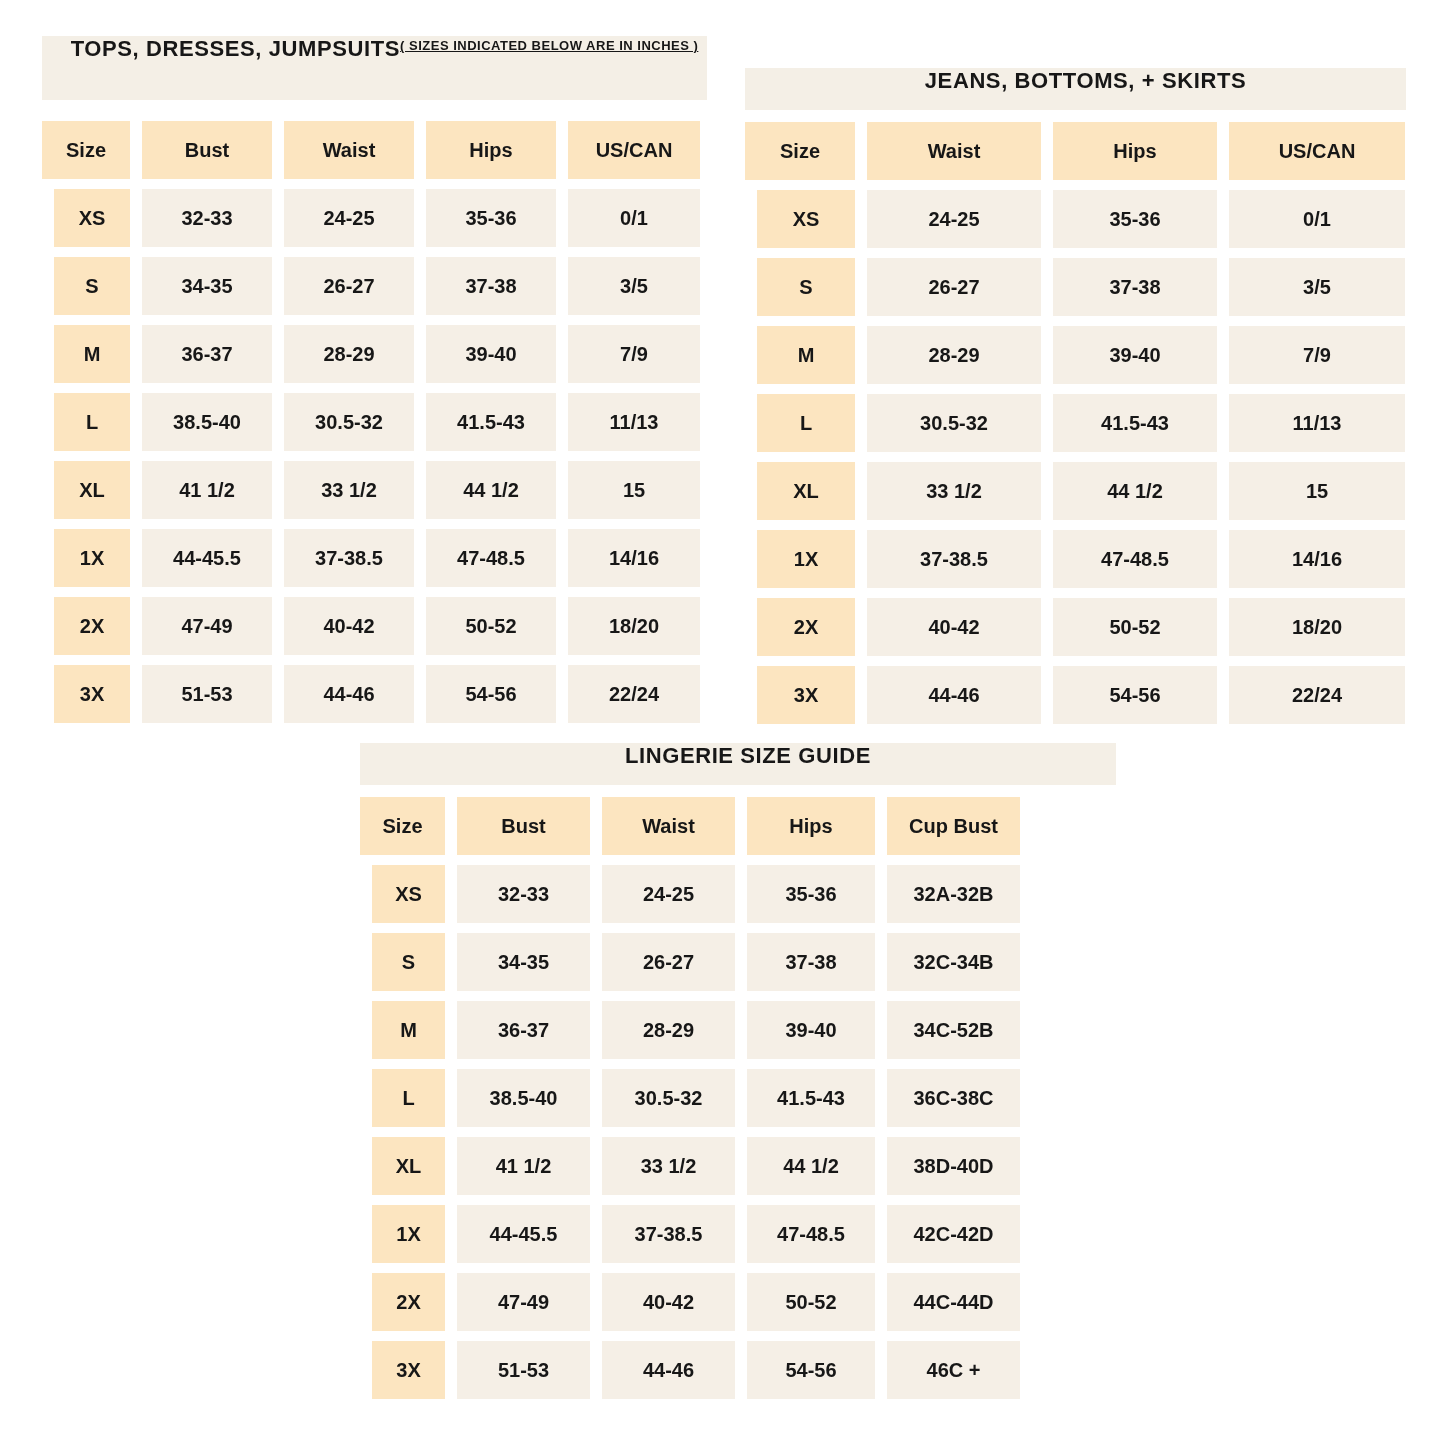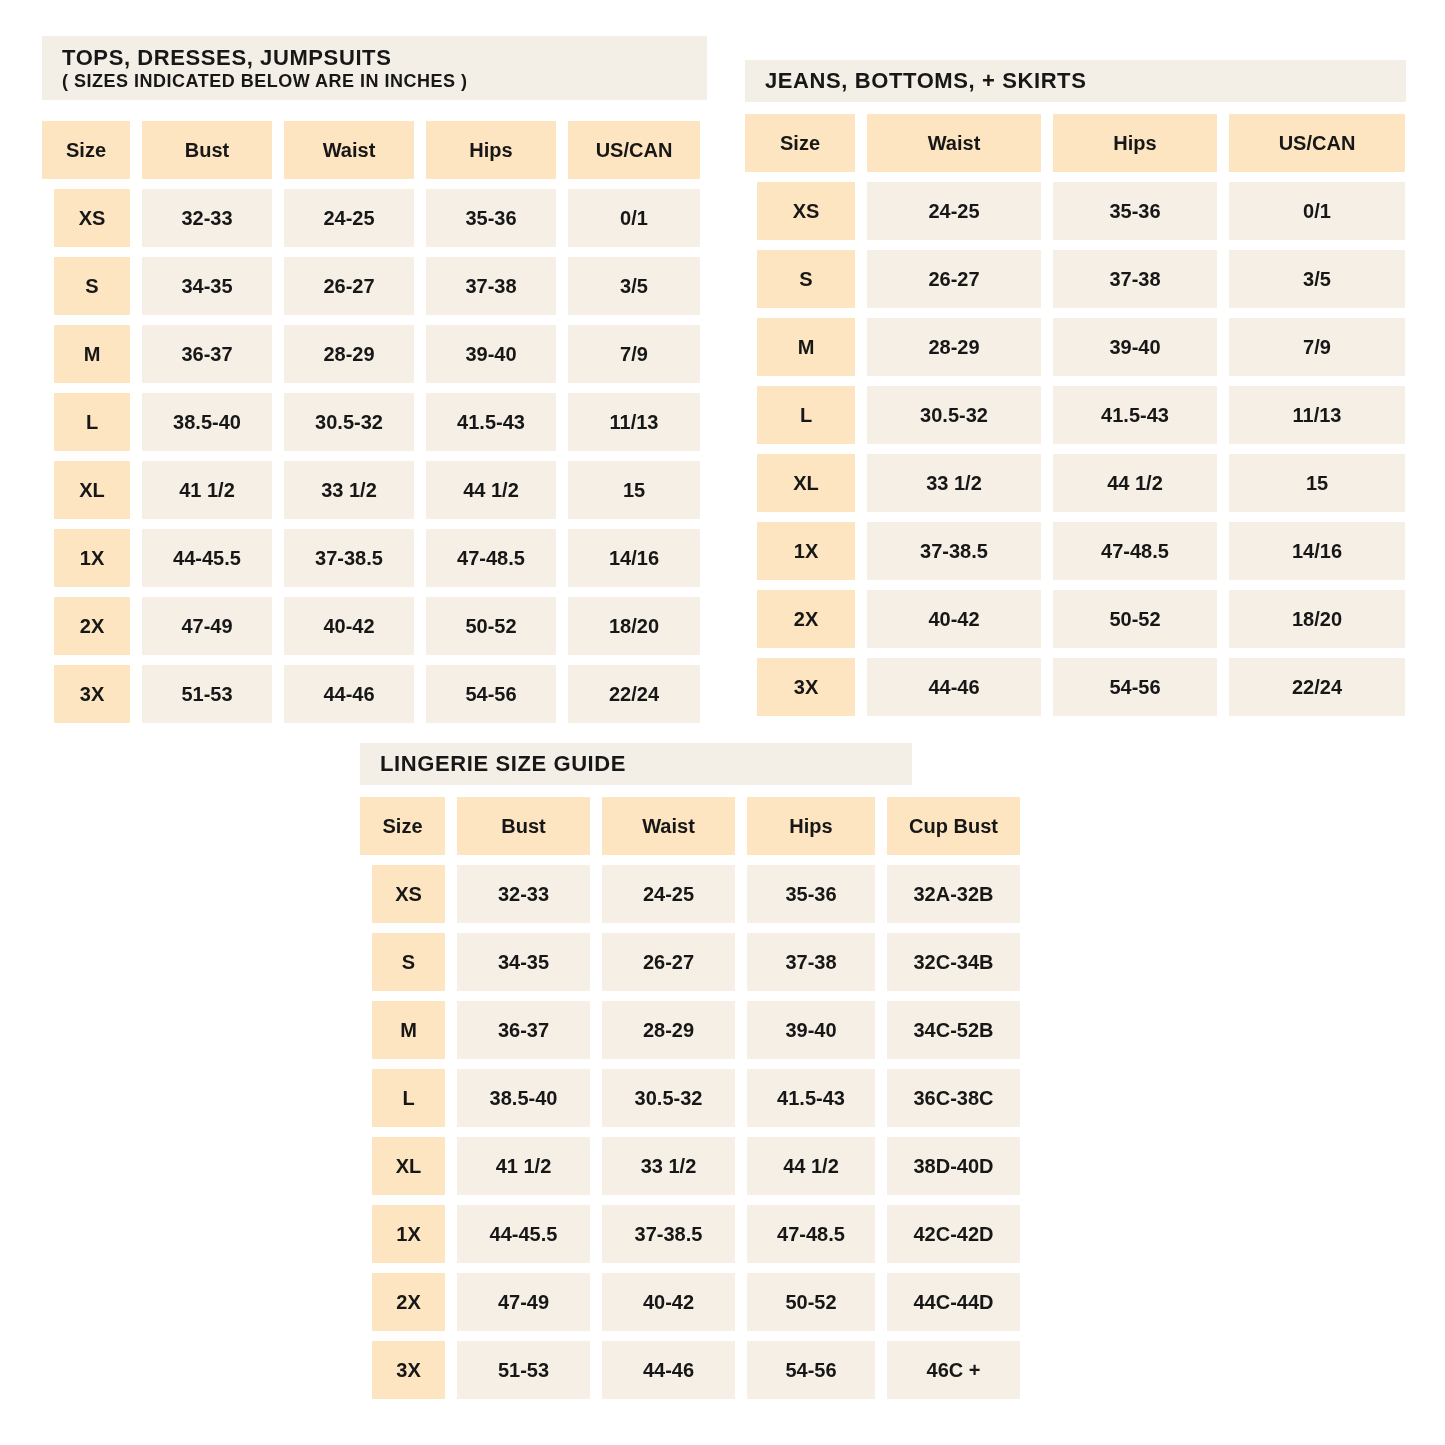--- a/index.html
+++ b/index.html
@@ -13,50 +13,50 @@
   html,body{width:1445px;height:1445px;}
   body{
     background:var(--bg);
     font-family:"Liberation Sans",sans-serif;
     color:var(--ink);
     position:relative;
     overflow:hidden;
   }
   .size-table{position:absolute;}
   #table-tops{left:42px;top:36px;width:665px;}
-  #table-jeans{left:745px;top:60px;width:661px;}
+  #table-jeans{left:745px;top:68px;width:661px;}
   #table-lingerie{left:360px;top:743px;width:660px;}
 
   .title-band{
     background:var(--band);
     padding-left:20px;
     display:flex;
-    flex-direction:column;
     justify-content:center;
     height:42px;
     margin-bottom:12px;
   }
   .title-band.two-line{height:64px;margin-bottom:21px;}
   #table-tops .title-band{width:665px;}
   #table-jeans .title-band{width:661px;}
-  #table-lingerie .title-band{width:552px;}
+  #table-lingerie .title-band{width:756px;}
 
   .band-title{
     font-size:22px;
     font-weight:bold;
     letter-spacing:0.6px;
     line-height:26px;
     white-space:nowrap;
   }
   .band-subtitle{
-    font-size:18px;
+    font-size:13px;
     font-weight:bold;
     letter-spacing:0.5px;
     line-height:20px;
     white-space:nowrap;
+    text-decoration:underline;
   }
 
   .grid{display:grid;column-gap:12px;row-gap:10px;text-align:right;}
   #table-tops .grid{grid-template-columns:88px 130px 130px 130px 132px;}
   #table-jeans .grid{grid-template-columns:110px 174px 164px 176px;}
   #table-lingerie .grid{grid-template-columns:85px 133px 133px 128px 133px;}
 
   .cell{
     height:58px;
     display:flex;

